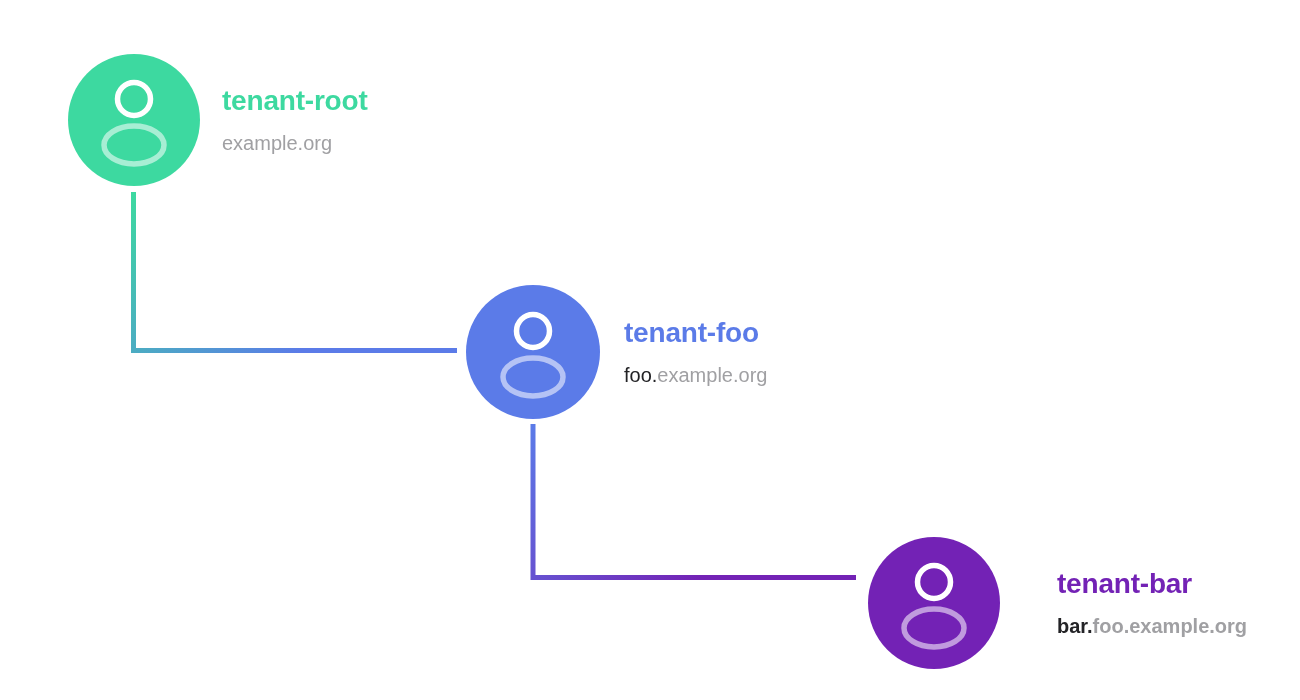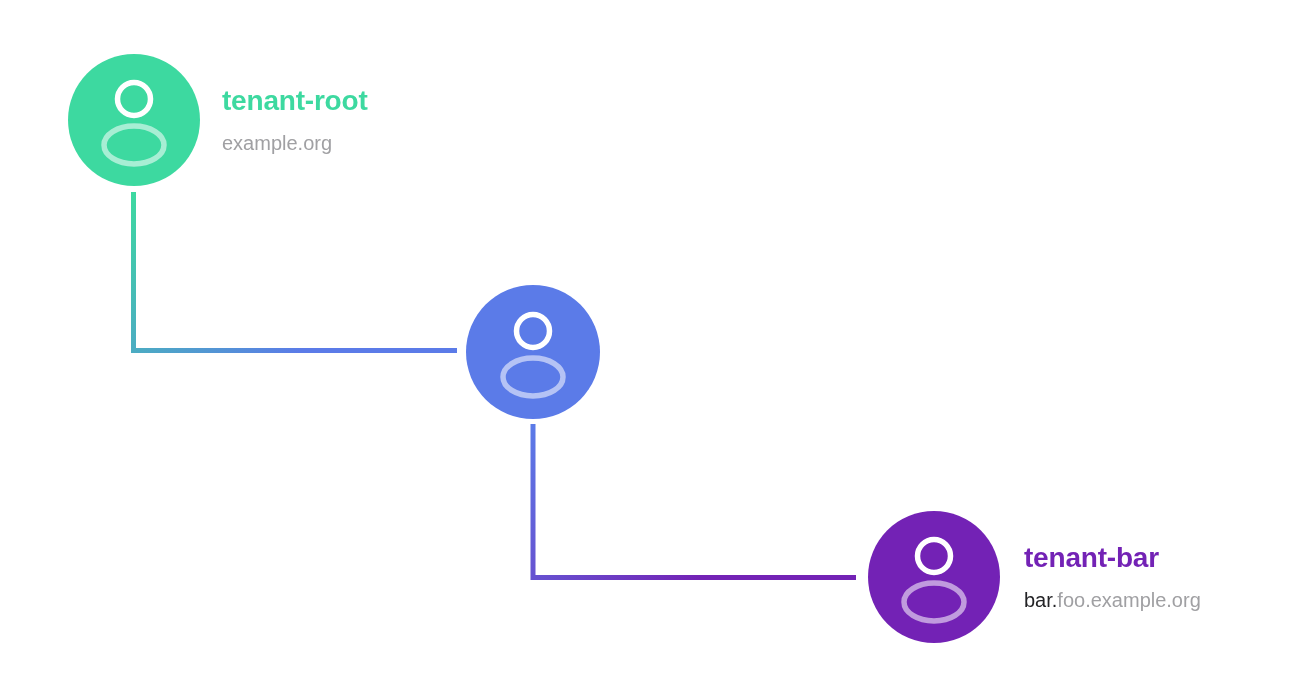--- a/index.html
+++ b/index.html
@@ -67,29 +67,29 @@
   .sub-prefix {
     color: #232326;
   }
   .sub-rest {
     color: #a0a0a3;
   }
 
   
   #node-root   { left: 68px;  top: 54px;  }
   #node-foo    { left: 466px; top: 285px; }
-  #node-bar    { left: 868px; top: 511px; }
+  #node-bar    { left: 868px; top: 537px; gap: 33px; }
 
   #node-root .labels { margin-left: 22px; }
   #node-foo  .labels { margin-left: 24px; }
   #node-bar  .labels { margin-left: 24px; }
 
   #node-root .node-sub { margin-top: 17px; }
   #node-foo  .node-sub { margin-top: 17px; }
-  #node-bar  .node-sub { margin-top: 17px; }
+  #node-bar  .node-sub { margin-top: 17px; font-weight: bold; }
 </style>
 </head>
 <body>
 
 <div id="canvas" style="background: rgb(255, 255, 255);">
 
   <svg id="edges" viewBox="0 0 1300 700" xmlns="http://www.w3.org/2000/svg">
     <defs>
       <linearGradient id="grad-root-foo" gradientUnits="userSpaceOnUse" x1="134" y1="192" x2="300" y2="352">
         <stop offset="0%" stop-color="#3DD9A0"></stop>
@@ -121,20 +121,26 @@
     </div>
   </div>
 
   <div class="node" id="node-foo">
     <div class="avatar" style="width: 134px; height: 134px; background: rgb(91, 123, 232);">
       <svg viewBox="0 0 134 134">
         <circle cx="67" cy="46" r="16.5" fill="none" stroke="#ffffff" stroke-width="5.5"></circle>
         <ellipse cx="67" cy="92" rx="30" ry="19" fill="none" stroke="#ffffff" stroke-opacity="0.55" stroke-width="5.5"></ellipse>
       </svg>
     </div>
+    <div class="labels">
+      <div class="node-title" style="color: rgb(91, 123, 232);">tenant-foo</div>
+      <div class="node-sub">
+        <span class="sub-prefix">foo.</span><span class="sub-rest">example.org</span>
+      </div>
+    </div>
   </div>
 
   <div class="node" id="node-bar">
     <div class="avatar" style="width: 132px; height: 132px; background: rgb(115, 34, 181);">
       <svg viewBox="0 0 132 132">
         <circle cx="66" cy="45" r="16.5" fill="none" stroke="#ffffff" stroke-width="5.5"></circle>
         <ellipse cx="66" cy="91" rx="30" ry="19" fill="none" stroke="#ffffff" stroke-opacity="0.55" stroke-width="5.5"></ellipse>
       </svg>
     </div>
     <div class="labels">

